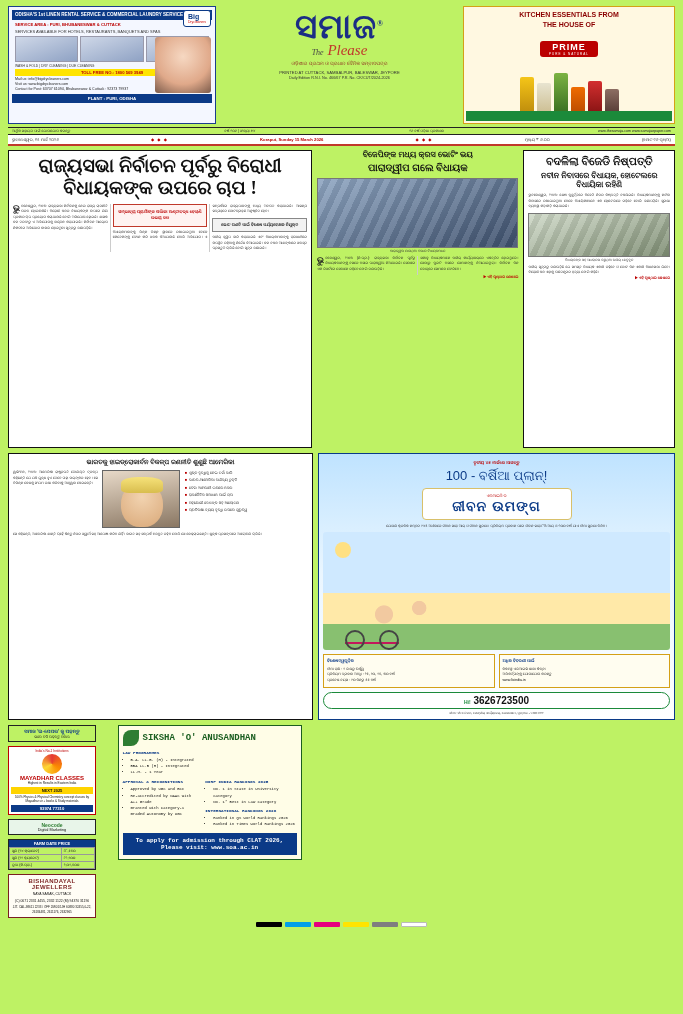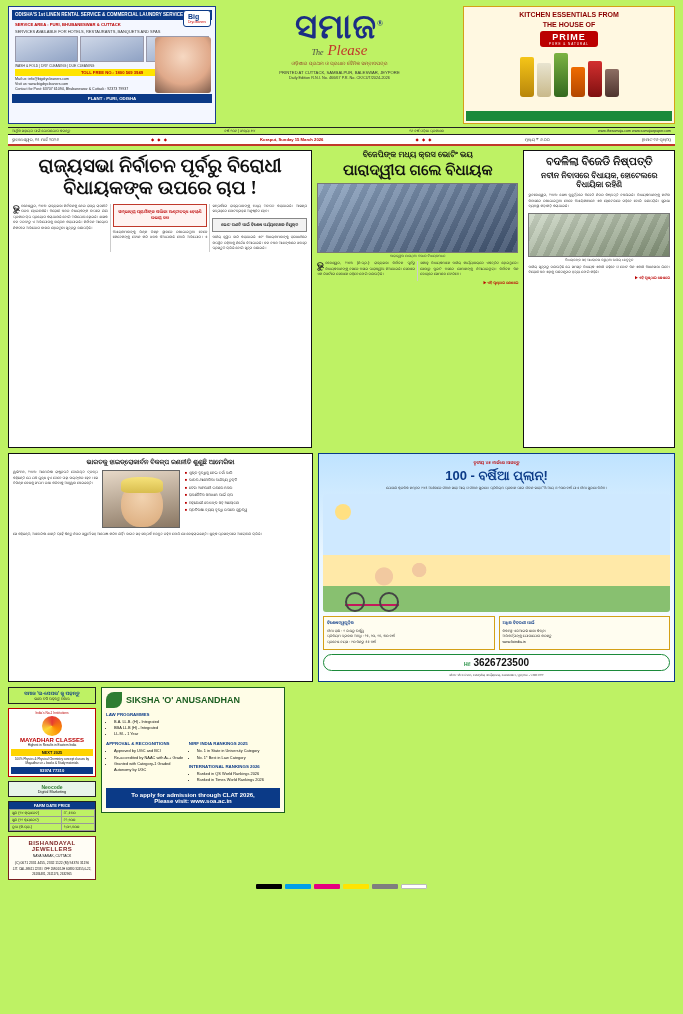--- a/index.html
+++ b/index.html
@@ -35,49 +35,49 @@
   .title-odia { font-family:"Liberation Serif", serif; font-size:34px; font-weight:bold; color:#1b2d85; letter-spacing:1px; line-height:1; }
   .title-odia sup { font-size:8px; vertical-align:super; }
   .title-en { font-family:"Liberation Serif", serif; font-size:15px; color:#c0392b; font-style:italic; margin-top:-2px; }
   .title-en .the { font-size:8px; color:#444; }
   .title-tag { font-size:5px; color:#8a1a1a; margin-top:1px; }
   .title-line { font-size:4.2px; color:#333; margin-top:3px; }
   .title-sub { font-size:3.8px; color:#333; margin-top:1px; }
 
   .ad-right { width: 212px; border:1px solid #d4a017; background:#fff8e1; position:relative; padding:2px; }
   .ad-right .kh { text-align:center; font-size:7px; font-weight:bold; color:#8b0000; line-height:1.15; padding-top:2px; }
-  .ad-right .prime { margin:2px auto; width:58px; text-align:center; background:#b00; color:#fff; font-weight:bold; font-size:9px;
+  .ad-right .prime { margin:12px auto; width:58px; text-align:center; background:#b00; color:#fff; font-weight:bold; font-size:9px;
                      border-radius:3px; padding:1px 0; letter-spacing:1px; }
   .ad-right .prime small { display:block; font-size:3px; font-weight:normal; }
   .ad-right .bottles { display:flex; align-items:flex-end; justify-content:center; gap:3px; height:48px; margin-top:2px; }
   .ad-right .bottles i { display:block; width:14px; border-radius:2px 2px 3px 3px; }
   .b1{height:40px;background:linear-gradient(#f5c518,#b8860b);} .b2{height:34px;background:linear-gradient(#e8e4d0,#c9b98a);}
   .b3{height:44px;background:linear-gradient(#7cb342,#33691e);} .b4{height:30px;background:linear-gradient(#ef6c00,#b34700);}
   .b5{height:36px;background:linear-gradient(#d32f2f,#7f1010);} .b6{height:28px;background:linear-gradient(#8d6e63,#4e342e);}
   .ad-right .strip { position:absolute; bottom:2px; left:2px; right:2px; height:10px; background:#1b8a3a; }
 
   
   .infobar { border-top:1px solid #222; border-bottom:1px solid #222; margin-top:3px; font-size:3.6px;
              display:flex; justify-content:space-between; padding:1px 4px; color:#222; }
   .datebar { display:flex; align-items:center; justify-content:space-between; border-bottom:2px solid #c0392b;
              padding:2px 4px; font-size:4.2px; color:#222; background:#fff; }
   .datebar .mid { font-weight:bold; color:#b00; }
   .datebar .dots { color:#b00; letter-spacing:1px; }
 
   
-  .content { display:flex; gap:5px; margin-top:4px; }
+  .content { display:flex; gap:5px; margin-top:4px;justify-content:space-between; }
   .col { }
   .col-a { width: 305px; }
   .col-b { width: 202px; }
   .col-c { width: 152px; }
 
   .box { border:1px solid #111; padding:4px; background:#fff; }
   .headline-od { font-family:"Liberation Serif", serif; font-weight:bold; color:#111; line-height:1.15; text-align:center; }
   .h-xl { font-size:19px; }
-  .h-lg { font-size:15px; }
+  .h-lg { font-size:10px; }
   .h-md { font-size:11px; }
   .kicker { text-align:center; font-size:8px; font-weight:bold; color:#111; margin-bottom:2px; }
 
   .cols3 { column-count:3; column-gap:5px; column-rule:1px solid #ccc; }
   .cols2 { column-count:2; column-gap:5px; column-rule:1px solid #ccc; }
   .body-od { font-size:3.6px; line-height:1.55; text-align:justify; color:#222; }
   .body-od p { margin:0 0 3px 0; }
   .lead::first-letter { font-size:9px; font-weight:bold; float:left; line-height:1; padding-right:1px; }
 
   .redbox { border:1px solid #c0392b; background:#fff3f1; color:#b00; font-size:4.4px; font-weight:bold;
@@ -130,21 +130,21 @@
   .soa .right { width:54%; }
   .soa h5 { margin:0 0 2px 0; font-size:4.4px; color:#0b3a87; text-transform:uppercase; }
   .soa ul { margin:0; padding-left:8px; font-size:3.9px; line-height:1.6; }
   .soa .apply { background:#0b3a87; color:#fff; text-align:center; font-size:6px; font-weight:bold; padding:4px; margin-top:5px; }
 
   
   .lic { border:1px solid #0b3a87; background:linear-gradient(#bfe3ff,#eaf6ff 45%,#ffffff); padding:4px; position:relative; height:100%; }
   .lic .top { display:flex; justify-content:space-between; align-items:center; }
   .lic .badge { width:34px;height:26px;background:#ffd400;border:1px solid #0b3a87;display:flex;align-items:center;justify-content:center;
                 font-weight:bold;color:#0b3a87;font-size:9px; }
-  .lic .h1 { text-align:center; font-size:13px; font-weight:bold; color:#0b3a87; margin-top:3px; }
+  .lic .h1 { text-align:center; font-size:13px; font-weight:normal; color:#0b3a87; margin-top:3px; }
   .lic .card { margin:4px auto; width:150px; background:#fff; border:1px solid #d8c06a; border-radius:4px; text-align:center; padding:4px; }
   .lic .card .sm { font-size:4px; color:#b00; }
   .lic .card .big { font-size:14px; font-weight:bold; color:#0b3a87; letter-spacing:1px; }
   .lic .note { font-size:3.6px; text-align:center; line-height:1.5; margin-top:2px; color:#222; }
   .lic .scene { height:118px; margin-top:3px; border-radius:3px;
       background:linear-gradient(#cfe9ff 0 52%, #ffe9a8 52% 78%, #88c070 78% 100%); position:relative; overflow:hidden; }
   .lic .scene .sun { position:absolute; left:12px; top:10px; width:16px;height:16px;border-radius:50%;background:#ffe082; }
   .lic .scene .fam { position:absolute; left:28px; bottom:10px; width:110px; height:64px;
       background:radial-gradient(circle at 30% 60%, #f2c9a0 0 10%, transparent 11%),
                  radial-gradient(circle at 62% 50%, #f2c9a0 0 9%, transparent 10%);
@@ -315,20 +315,24 @@
           </div>
         </div>
       </div>
       <div class="body-od" style="margin-top:4px;">ସେ କହିଛନ୍ତି, ଆମେରିକା ଶାନ୍ତି ଚାହେଁ କିନ୍ତୁ ନିଜର ସ୍ୱାର୍ଥ ସହ ଆପୋଷ କରିବ ନାହିଁ। ଭାରତ ସହ ସମ୍ପର୍କ ମଜବୁତ ରହିବ ବୋଲି ସେ ଦୋହରାଇଛନ୍ତି। ଶୁଳ୍କ ପ୍ରସଙ୍ଗରେ ଆଲୋଚନା ଚାଲିଛି।</div>
     </div>
 
     <div style="width:360px;">
       <div class="lic">
         <div style="text-align:center;font-size:4.4px;color:#b00;font-weight:bold;margin-top:2px;">ତୃତୀୟ ୪୫ ମାର୍ଚ୍ଚରେ ଆସନ୍ତୁ</div>
         <div class="h1">100 - ବର୍ଷିଆ ପ୍ଲାନ୍‌!</div>
+        <div class="card">
+          <div class="sm">ଏଲଆଇସି ର</div>
+          <div class="big">ଜୀବନ ଉମଙ୍ଗ</div>
+        </div>
         <div class="note">ଯୋଜନା କ୍ରମିକ ନମ୍ବର ୯୪୫ ଅଧୀନରେ ଜୀବନ ସାରା ଆୟ ଓ ଜୀବନ ସୁରକ୍ଷା। ପ୍ରିମିୟମ ପ୍ରଦାନ ପରେ ଜୀବନ ସାରା ୮% ଆୟ ଓ ୧୦୦ ବର୍ଷ ଯାଏ ବୀମା ସୁରକ୍ଷା ମିଳିବ।</div>
         <div class="scene">
           <span class="sun"></span>
           <span class="fam"></span>
           <span class="bike"></span>
         </div>
         <div class="twocol">
           <div>
             <h6>ବିଶେଷତ୍ୱଗୁଡ଼ିକ</h6>
             <div>ବୀମା ରାଶି : ୨ ଲକ୍ଷରୁ ଊର୍ଦ୍ଧ୍ୱ</div>
@@ -395,21 +399,21 @@
       </div>
 
       <div class="jewel" style="margin-top:4px;">
         <div class="nm">BISHANDAYAL JEWELLERS</div>
         <div class="addr">NAYA SARAK, CUTTACK</div>
         <div class="addr">(C) 0671 2331 4455, 2332 1122  (M) 94370 31190</div>
         <div class="addr" style="font-size:3px;">JJT. CAL-98611 2233 / OFF 2M/01/1JH 60880 32455,0-22, 26184481, 2611176, 2632965</div>
       </div>
     </div>
 
-    <div style="width:184px;">
+    <div style="width:184px;font-family:Liberation Mono, monospace;">
       <div class="soa">
         <div class="top">
           <span class="leaf"></span>
           <span class="nm">SIKSHA 'O' ANUSANDHAN</span>
         </div>
         <div class="row">
           <div class="right">
             <h5>LAW PROGRAMMES</h5>
             <ul>
               <li>B.A. LL.B. (H) - Integrated</li>

